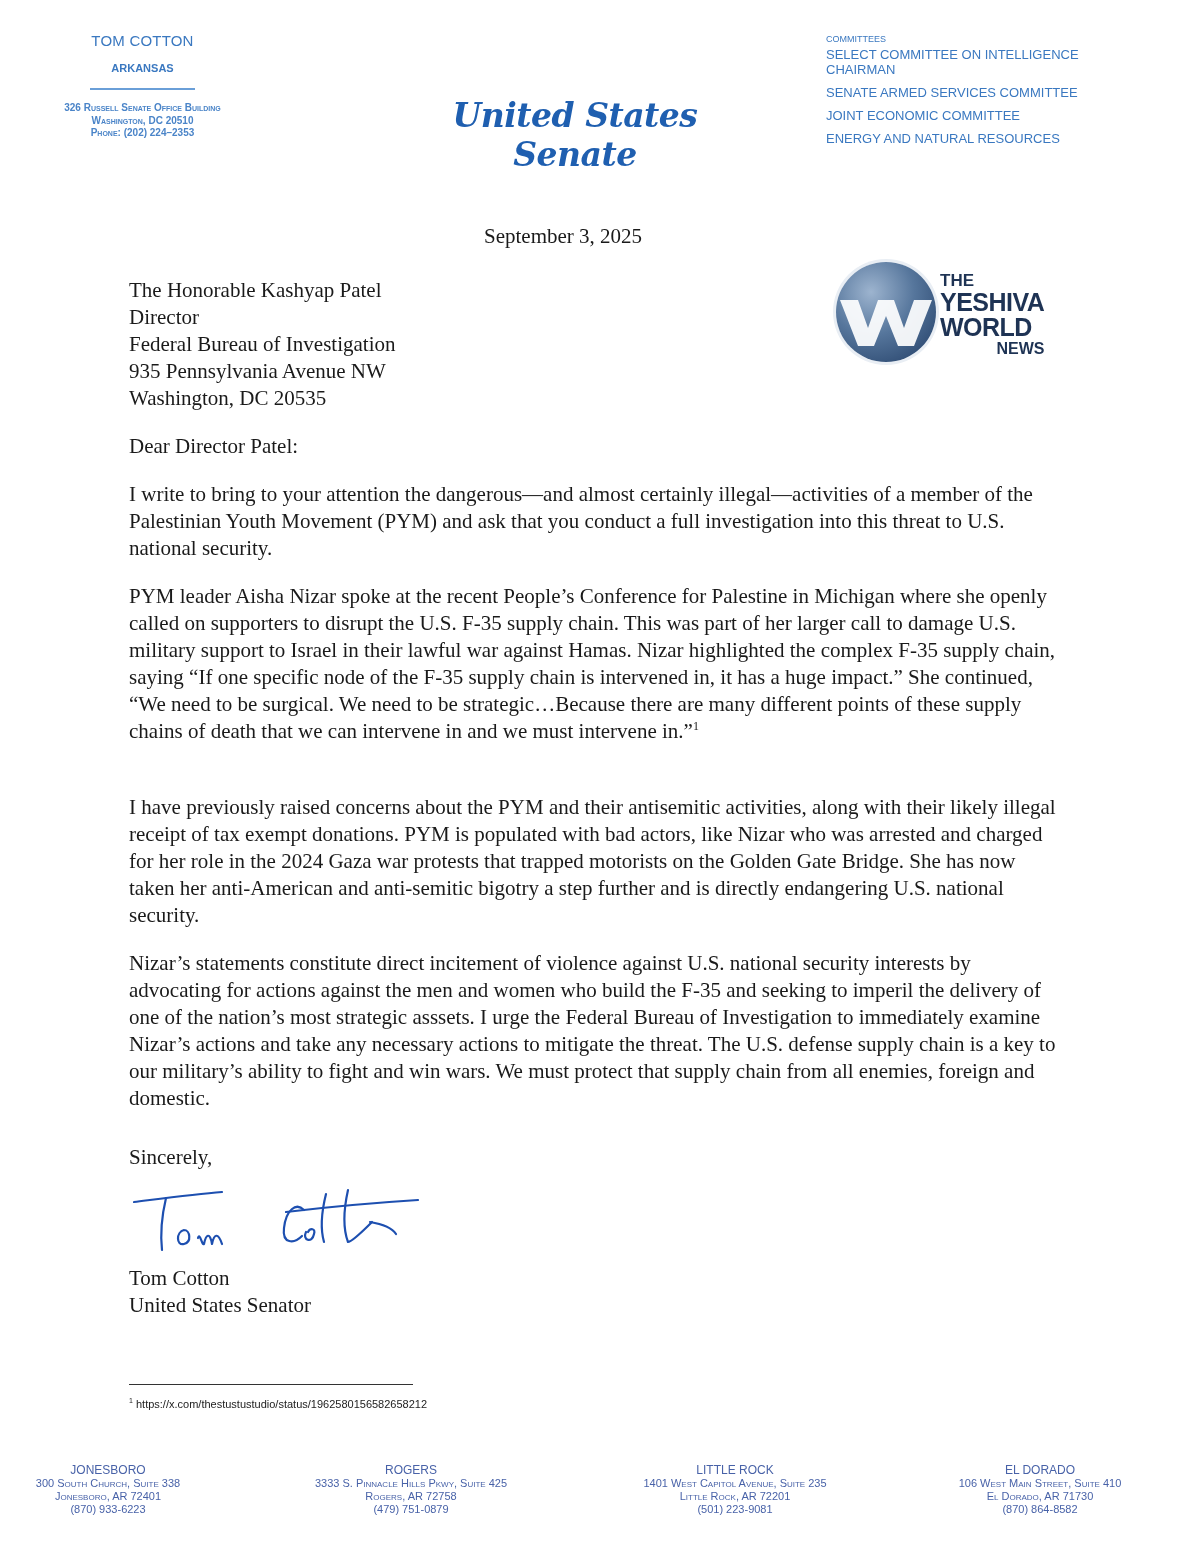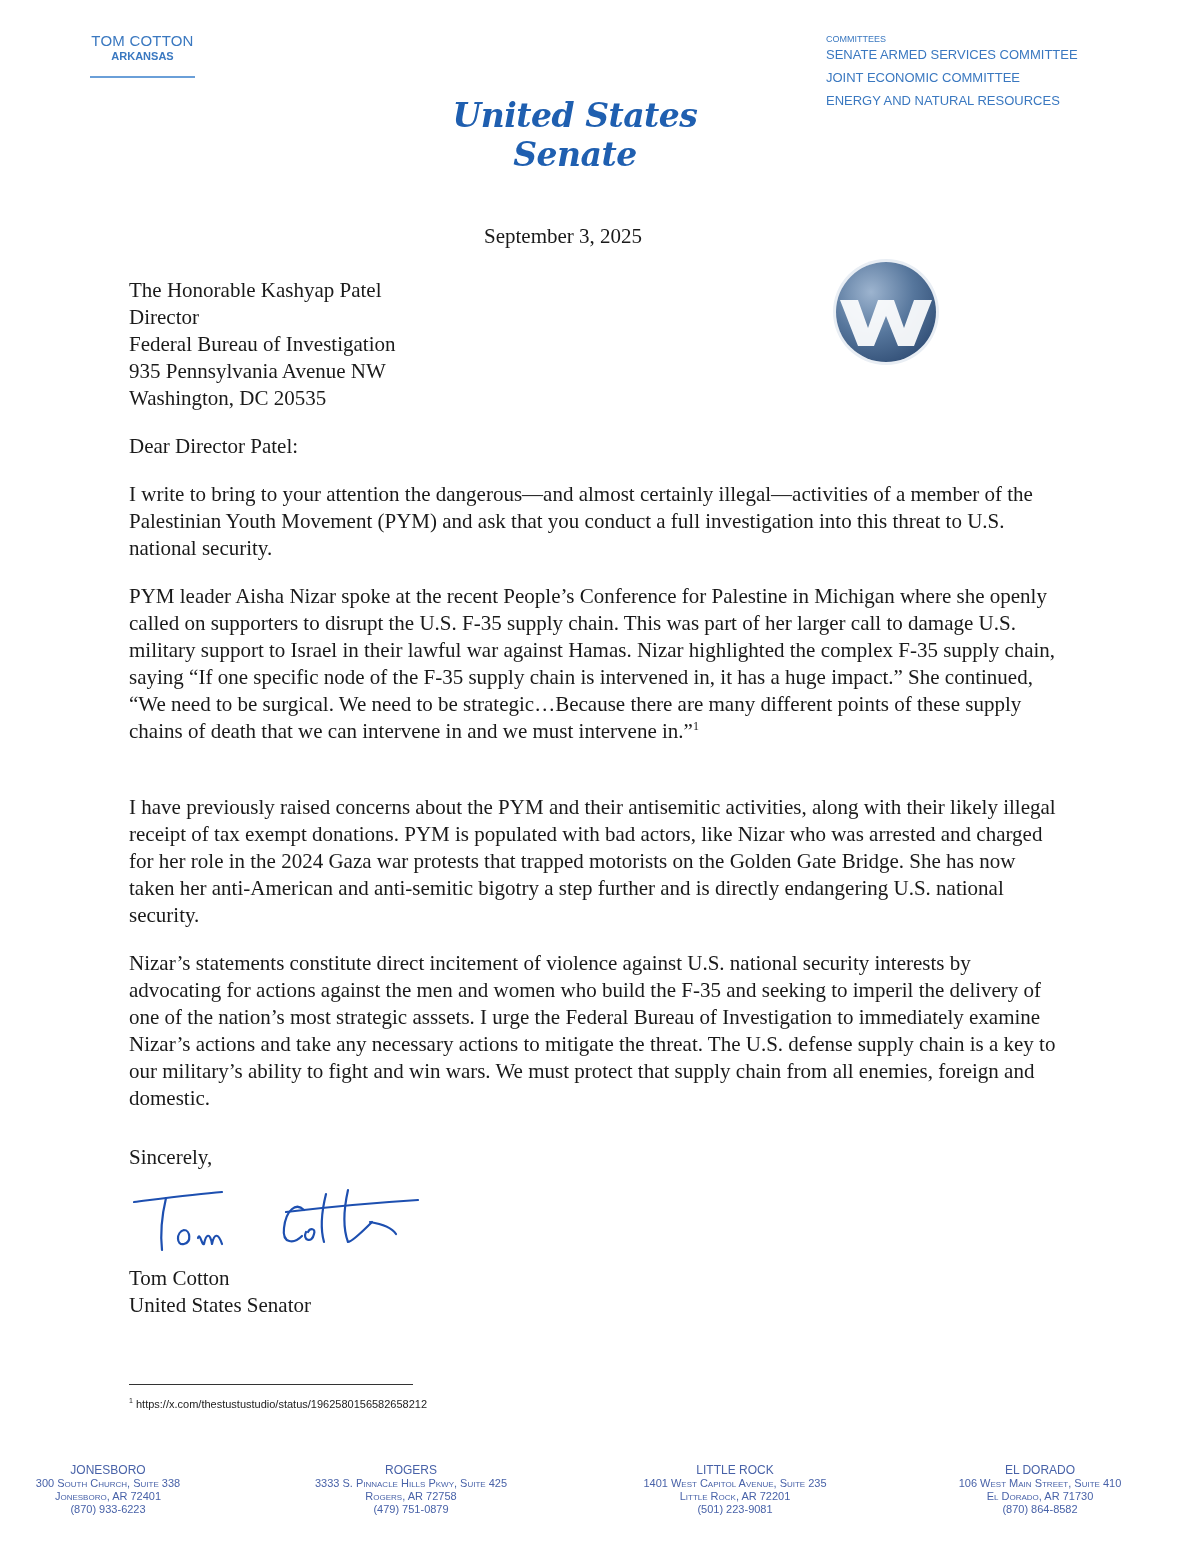--- a/index.html
+++ b/index.html
@@ -1,19 +1,19 @@
 <!DOCTYPE html>
 <html><head>
 <meta charset="utf-8">
 <style>
   html, body { margin: 0; padding: 0; background: #ffffff; }
   body { width: 1179px; height: 1547px; position: relative; overflow: hidden; font-family: "Liberation Serif", serif; color: #1a1a1a; }
   .lh-left { position: absolute; left: 20px; top: 32px; width: 245px; text-align: center; color: #3a78c0; font-family: "Liberation Sans", sans-serif; }
   .lh-name { font-size: 15px; letter-spacing: 0.2px; }
-  .lh-state { font-size: 11px; font-weight: bold; margin-top: 1px; }
+  .lh-state { font-size: 11px; font-weight: bold; margin-top: 13px; }
   .lh-rule { width: 105px; height: 2px; background: #6a9fd8; margin: 14px auto 12px; }
   .lh-addr { font-size: 10px; line-height: 12.5px; font-variant: small-caps; font-weight: bold; color: #4a84c8; }
   .lh-center { position: absolute; left: 400px; top: 96px; width: 350px; text-align: center; }
   .lh-center span { font-family: "DejaVu Serif", serif; font-weight: bold; font-size: 33px; color: #1f5fb0; letter-spacing: -0.5px; font-style: italic; text-align: right; }
   .lh-right { position: absolute; left: 826px; top: 34px; width: 285px; font-family: "Liberation Sans", sans-serif; color: #3a78c0; }
   .lh-committees-label { font-size: 9px; margin-bottom: 3px; }
   .lh-committee { font-size: 13px; line-height: 15px; margin-bottom: 8px; }
   .lh-committee .sub { display: block; }
   .date { position: absolute; left: 484px; top: 224px; font-size: 21px; }
   .recipient { position: absolute; left: 129px; top: 277px; font-size: 21px; line-height: 27px; }
@@ -42,48 +42,63 @@
   .office .city { font-size: 12px; line-height: 14px; }
   .office .line { font-size: 11px; line-height: 13px; font-variant: small-caps; }
 </style>
 </head>
 <body>
 
 <div class="lh-left">
   <div class="lh-name">TOM COTTON</div>
   <div class="lh-state">ARKANSAS</div>
   <div class="lh-rule"></div>
+  <div class="lh-addr">
+    <div>326 Russell Senate Office Building</div>
+    <div>Washington, DC 20510</div>
+    <div>Phone: (202) 224–2353</div>
+  </div>
 </div>
 
 <div class="lh-center">
   <span>United States Senate</span>
 </div>
 
 <div class="lh-right">
   <div class="lh-committees-label">COMMITTEES</div>
+  <div class="lh-committee">
+    <span>SELECT COMMITTEE ON INTELLIGENCE</span>
+    <span class="sub">CHAIRMAN</span>
+  </div>
   <div class="lh-committee">SENATE ARMED SERVICES COMMITTEE</div>
   <div class="lh-committee">JOINT ECONOMIC COMMITTEE</div>
   <div class="lh-committee">ENERGY AND NATURAL RESOURCES</div>
 </div>
 
 <div class="date">September 3, 2025</div>
 
 <div class="recipient">
   <div>The Honorable Kashyap Patel</div>
   <div>Director</div>
   <div>Federal Bureau of Investigation</div>
   <div>935 Pennsylvania Avenue NW</div>
   <div>Washington, DC 20535</div>
 </div>
 
 <div class="logo">
   <div class="logo-circle">
     <svg width="100" height="100" viewBox="0 0 100 100">
       <path d="M4 38 L22 38 L32 66 L42 38 L58 38 L68 66 L78 38 L96 38 L78 84 L62 84 L50 54 L38 84 L22 84 Z" fill="#ffffff" opacity="0.92"></path>
     </svg>
+  </div>
+  <div class="logo-text">
+    <div class="the">THE</div>
+    <div class="big">YESHIVA</div>
+    <div class="big">WORLD</div>
+    <div class="news">NEWS</div>
   </div>
 </div>
 
 <div class="salutation">Dear Director Patel:</div>
 
 <div class="para p1">I write to bring to your attention the dangerous—and almost certainly illegal—activities of a member of the Palestinian Youth Movement (PYM) and ask that you conduct a full investigation into this threat to U.S. national security.</div>
 <div class="para p2"><span>PYM leader Aisha Nizar spoke at the recent People’s Conference for Palestine in Michigan where she openly called on supporters to disrupt the U.S. F-35 supply chain. This was part of her larger call to damage U.S. military support to Israel in their lawful war against Hamas. Nizar highlighted the complex F-35 supply chain, saying “If one specific node of the F-35 supply chain is intervened in, it has a huge impact.” She continued, “We need to be surgical. We need to be strategic…Because there are many different points of these supply chains of death that we can intervene in and we must intervene in.”</span><sup>1</sup></div>
 <div class="para p3">I have previously raised concerns about the PYM and their antisemitic activities, along with their likely illegal receipt of tax exempt donations. PYM is populated with bad actors, like Nizar who was arrested and charged for her role in the 2024 Gaza war protests that trapped motorists on the Golden Gate Bridge. She has now taken her anti-American and anti-semitic bigotry a step further and is directly endangering U.S. national security.</div>
 <div class="para p4">Nizar’s statements constitute direct incitement of violence against U.S. national security interests by advocating for actions against the men and women who build the F-35 and seeking to imperil the delivery of one of the nation’s most strategic asssets. I urge the Federal Bureau of Investigation to immediately examine Nizar’s actions and take any necessary actions to mitigate the threat. The U.S. defense supply chain is a key to our military’s ability to fight and win wars. We must protect that supply chain from all enemies, foreign and domestic.</div>
 

